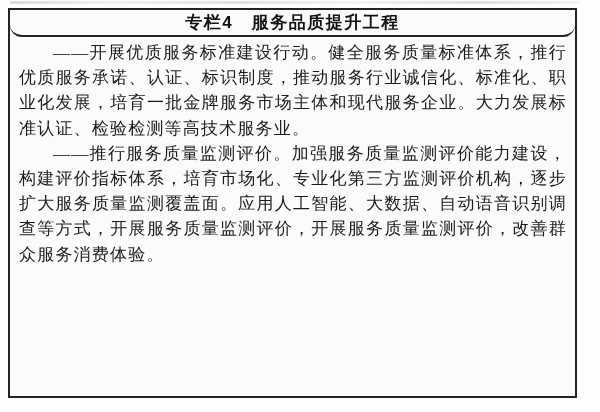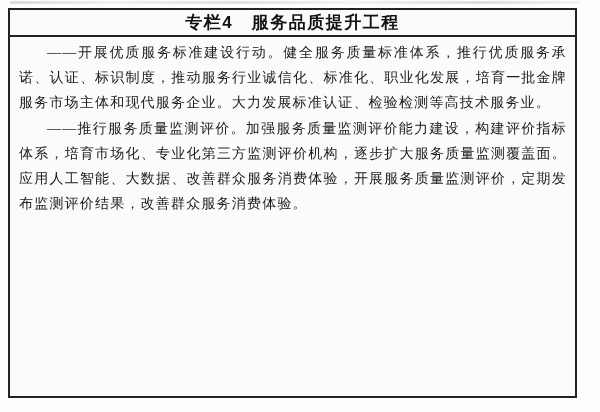--- a/index.html
+++ b/index.html
@@ -43,40 +43,41 @@
     line-height: 25px;
     border-bottom: 2.5px solid #232323;
     text-align: center;
     font-weight: bold;
     font-size: 17px;
     letter-spacing: 1.5px;
     color: #121212;
     font-family: "Liberation Sans", "DejaVu Sans", sans-serif;
     white-space: nowrap;
     overflow: hidden;
+    border-radius: 12px;
   }
   .panel-body {
     padding: 3px 8px 0 9px;
-    font-size: 14px;
+    font-size: 17px;
     line-height: 25.2px;
     letter-spacing: 1.2px;
     text-align: justify;
     color: #1b1b1b;
   }
   .panel-body p {
     margin: 0;
     padding: 0;
     text-indent: 2em;
   }
 </style>
 </head>
 <body>
 
 <div class="page">
   <div class="scan-smudge"></div>
   <div class="panel">
     <div class="panel-title">专栏4　服务品质提升工程</div>
     <div class="panel-body">
       <p>——开展优质服务标准建设行动。健全服务质量标准体系，推行优质服务承诺、认证、标识制度，推动服务行业诚信化、标准化、职业化发展，培育一批金牌服务市场主体和现代服务企业。大力发展标准认证、检验检测等高技术服务业。</p>
-      <p>——推行服务质量监测评价。加强服务质量监测评价能力建设，构建评价指标体系，培育市场化、专业化第三方监测评价机构，逐步扩大服务质量监测覆盖面。应用人工智能、大数据、改善群众服务消费体验，开展服务质量监测评价，定期发布监测评价结果，改善群众服务消费体验。</p>
+      <p>——推行服务质量监测评价。加强服务质量监测评价能力建设，构建评价指标体系，培育市场化、专业化第三方监测评价机构，逐步扩大服务质量监测覆盖面。应用人工智能、大数据、自动语音识别调查等方式，开展服务质量监测评价，开展服务质量监测评价，改善群众服务消费体验。</p>
     </div>
   </div>
 </div>
 
 </body></html>

